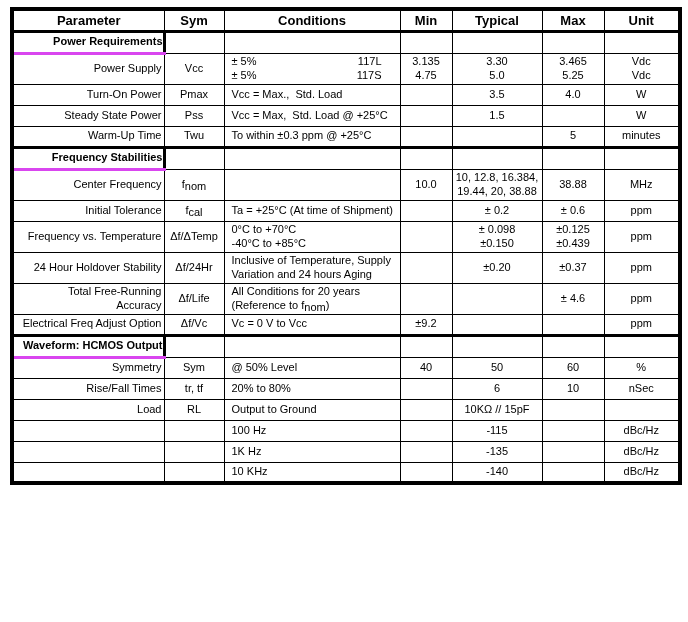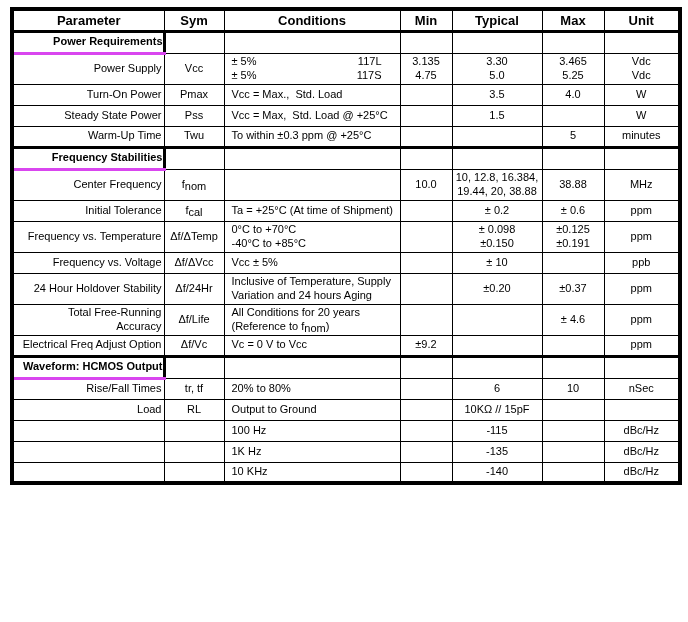--- a/index.html
+++ b/index.html
@@ -225,41 +225,24 @@
             <div class="ln">0°C to +70°C</div>
             <div class="ln">-40°C to +85°C</div>
           </td>
           <td class="c-min">&nbsp;</td>
           <td class="c-typ">
             <div class="ln">± 0.098</div>
             <div class="ln">±0.150</div>
           </td>
           <td class="c-max">
             <div class="ln">±0.125</div>
-            <div class="ln">±0.191</div>
+            <div class="ln">±0.439</div>
           </td>
           <td class="c-unit">
             <div class="ln">ppm</div>
-          </td>
-        </tr>
-        <tr class="single">
-          <td class="c-param">
-            <div class="ln">Frequency vs. Voltage</div>
-          </td>
-          <td class="c-sym">Δf/ΔVcc</td>
-          <td class="c-cond">
-            <div class="ln">Vcc ± 5%</div>
-          </td>
-          <td class="c-min">&nbsp;</td>
-          <td class="c-typ">
-            <div class="ln">± 10</div>
-          </td>
-          <td class="c-max">&nbsp;</td>
-          <td class="c-unit">
-            <div class="ln">ppb</div>
           </td>
         </tr>
         <tr class="double">
           <td class="c-param">
             <div class="ln">24 Hour Holdover Stability</div>
           </td>
           <td class="c-sym">Δf/24Hr</td>
           <td class="c-cond">
             <div class="ln">Inclusive of Temperature, Supply</div>
             <div class="ln">Variation and 24 hours Aging</div>
@@ -312,20 +295,41 @@
           </td>
         </tr>
         <tr class="section">
           <td class="sec-label">Waveform: HCMOS Output</td>
           <td>&nbsp;</td>
           <td>&nbsp;</td>
           <td>&nbsp;</td>
           <td>&nbsp;</td>
           <td>&nbsp;</td>
           <td>&nbsp;</td>
+        </tr>
+        <tr class="single">
+          <td class="c-param">
+            <div class="ln">Symmetry</div>
+          </td>
+          <td class="c-sym">Sym</td>
+          <td class="c-cond">
+            <div class="ln">@ 50% Level</div>
+          </td>
+          <td class="c-min">
+            <div class="ln">40</div>
+          </td>
+          <td class="c-typ">
+            <div class="ln">50</div>
+          </td>
+          <td class="c-max">
+            <div class="ln">60</div>
+          </td>
+          <td class="c-unit">
+            <div class="ln">%</div>
+          </td>
         </tr>
         <tr class="single">
           <td class="c-param">
             <div class="ln">Rise/Fall Times</div>
           </td>
           <td class="c-sym">tr, tf</td>
           <td class="c-cond">
             <div class="ln">20% to 80%</div>
           </td>
           <td class="c-min">&nbsp;</td>

